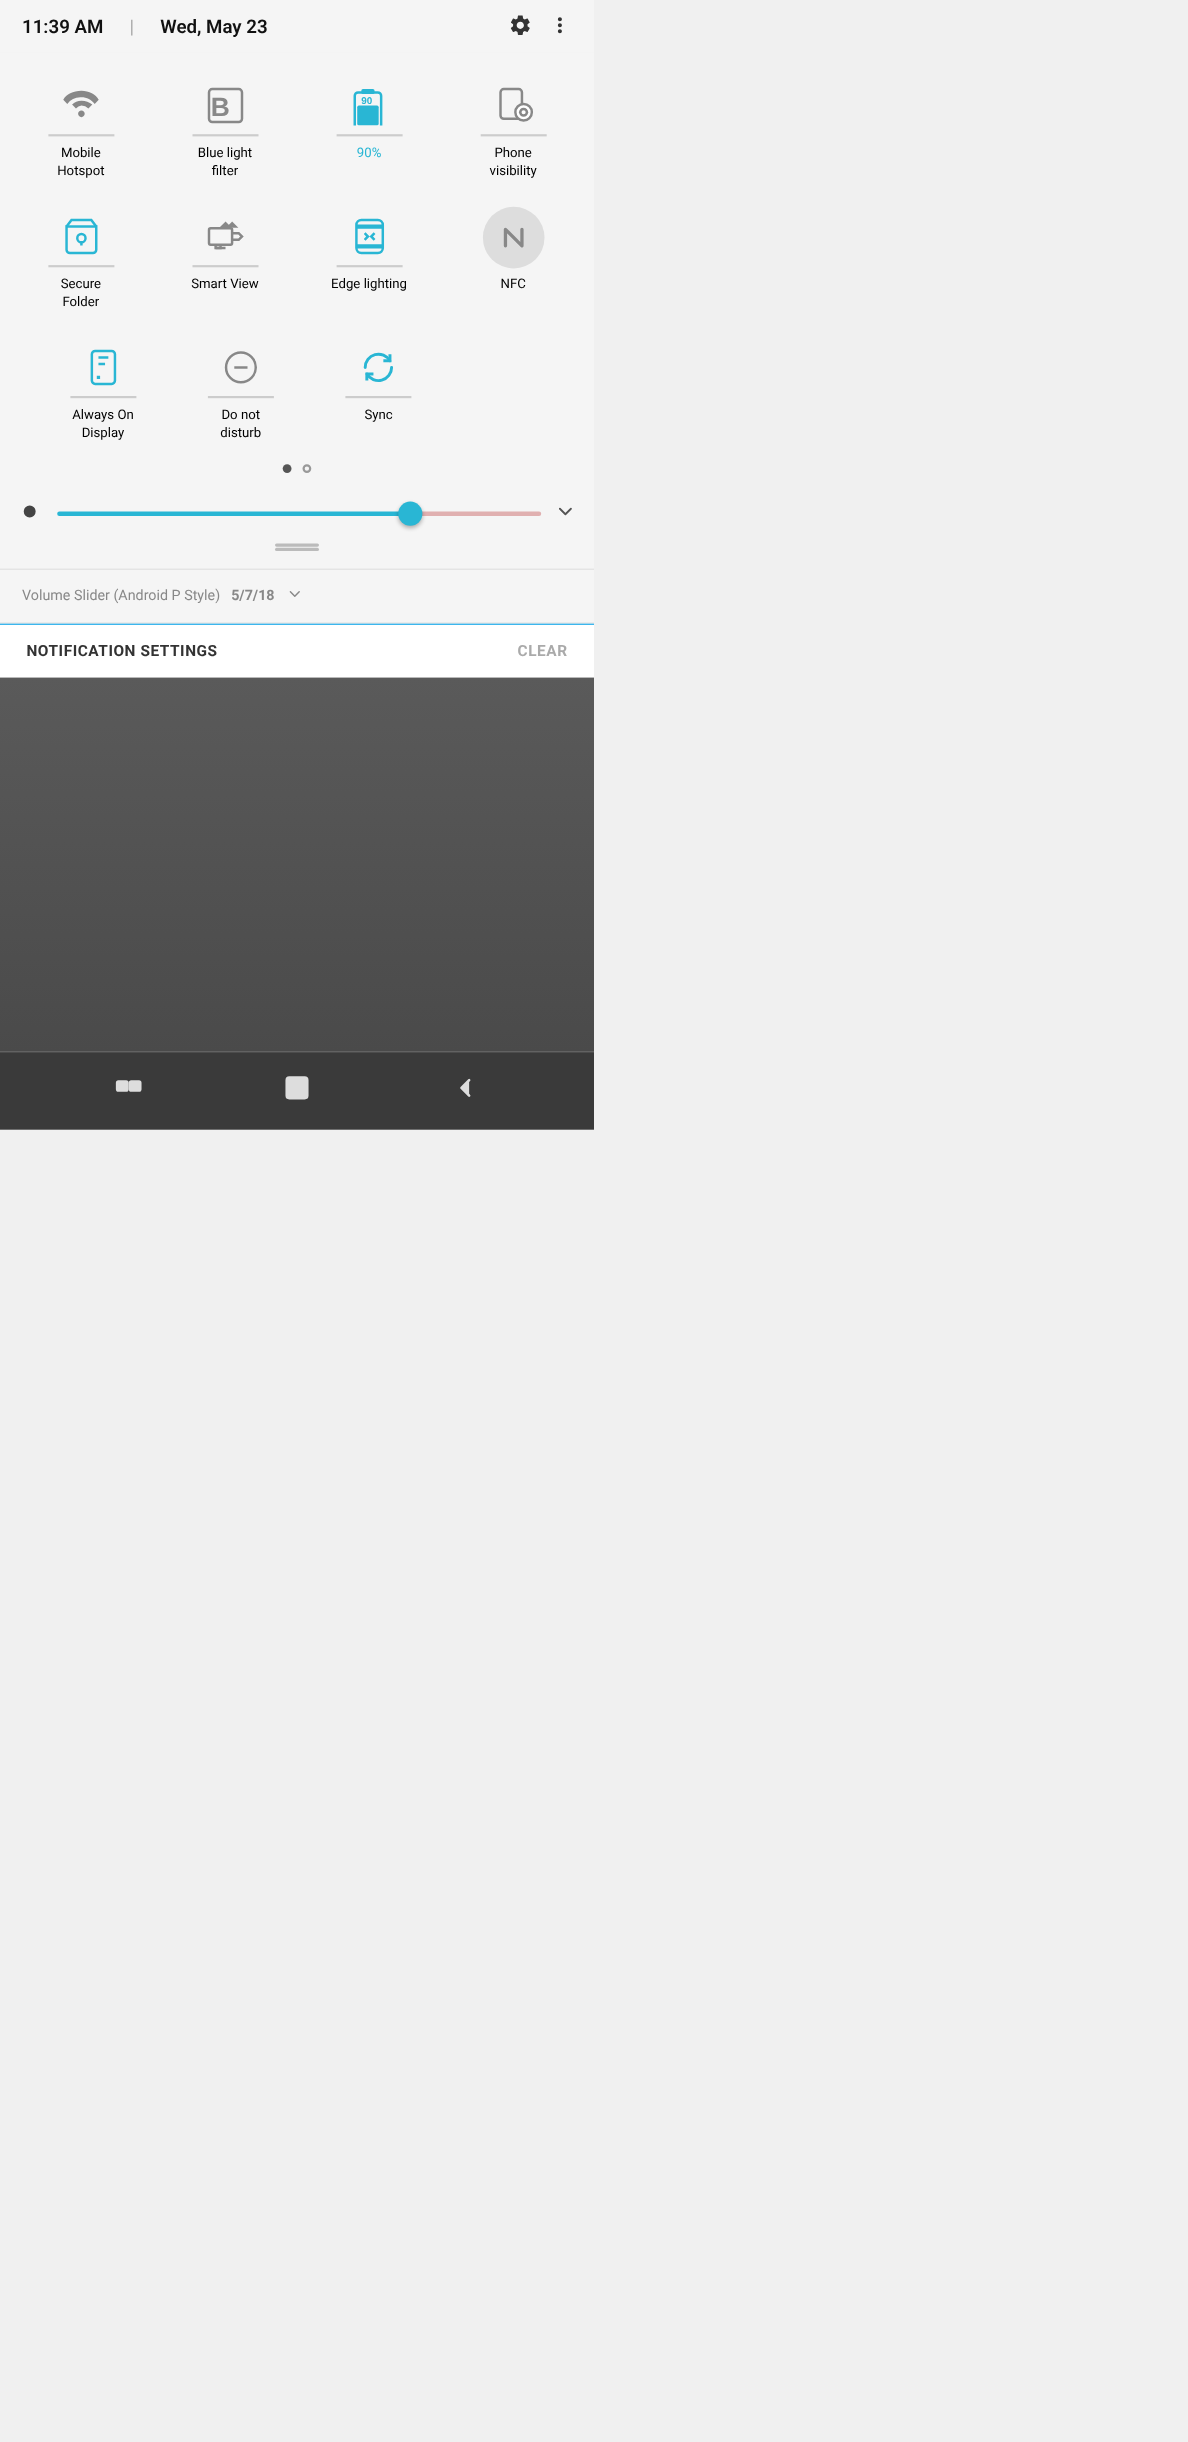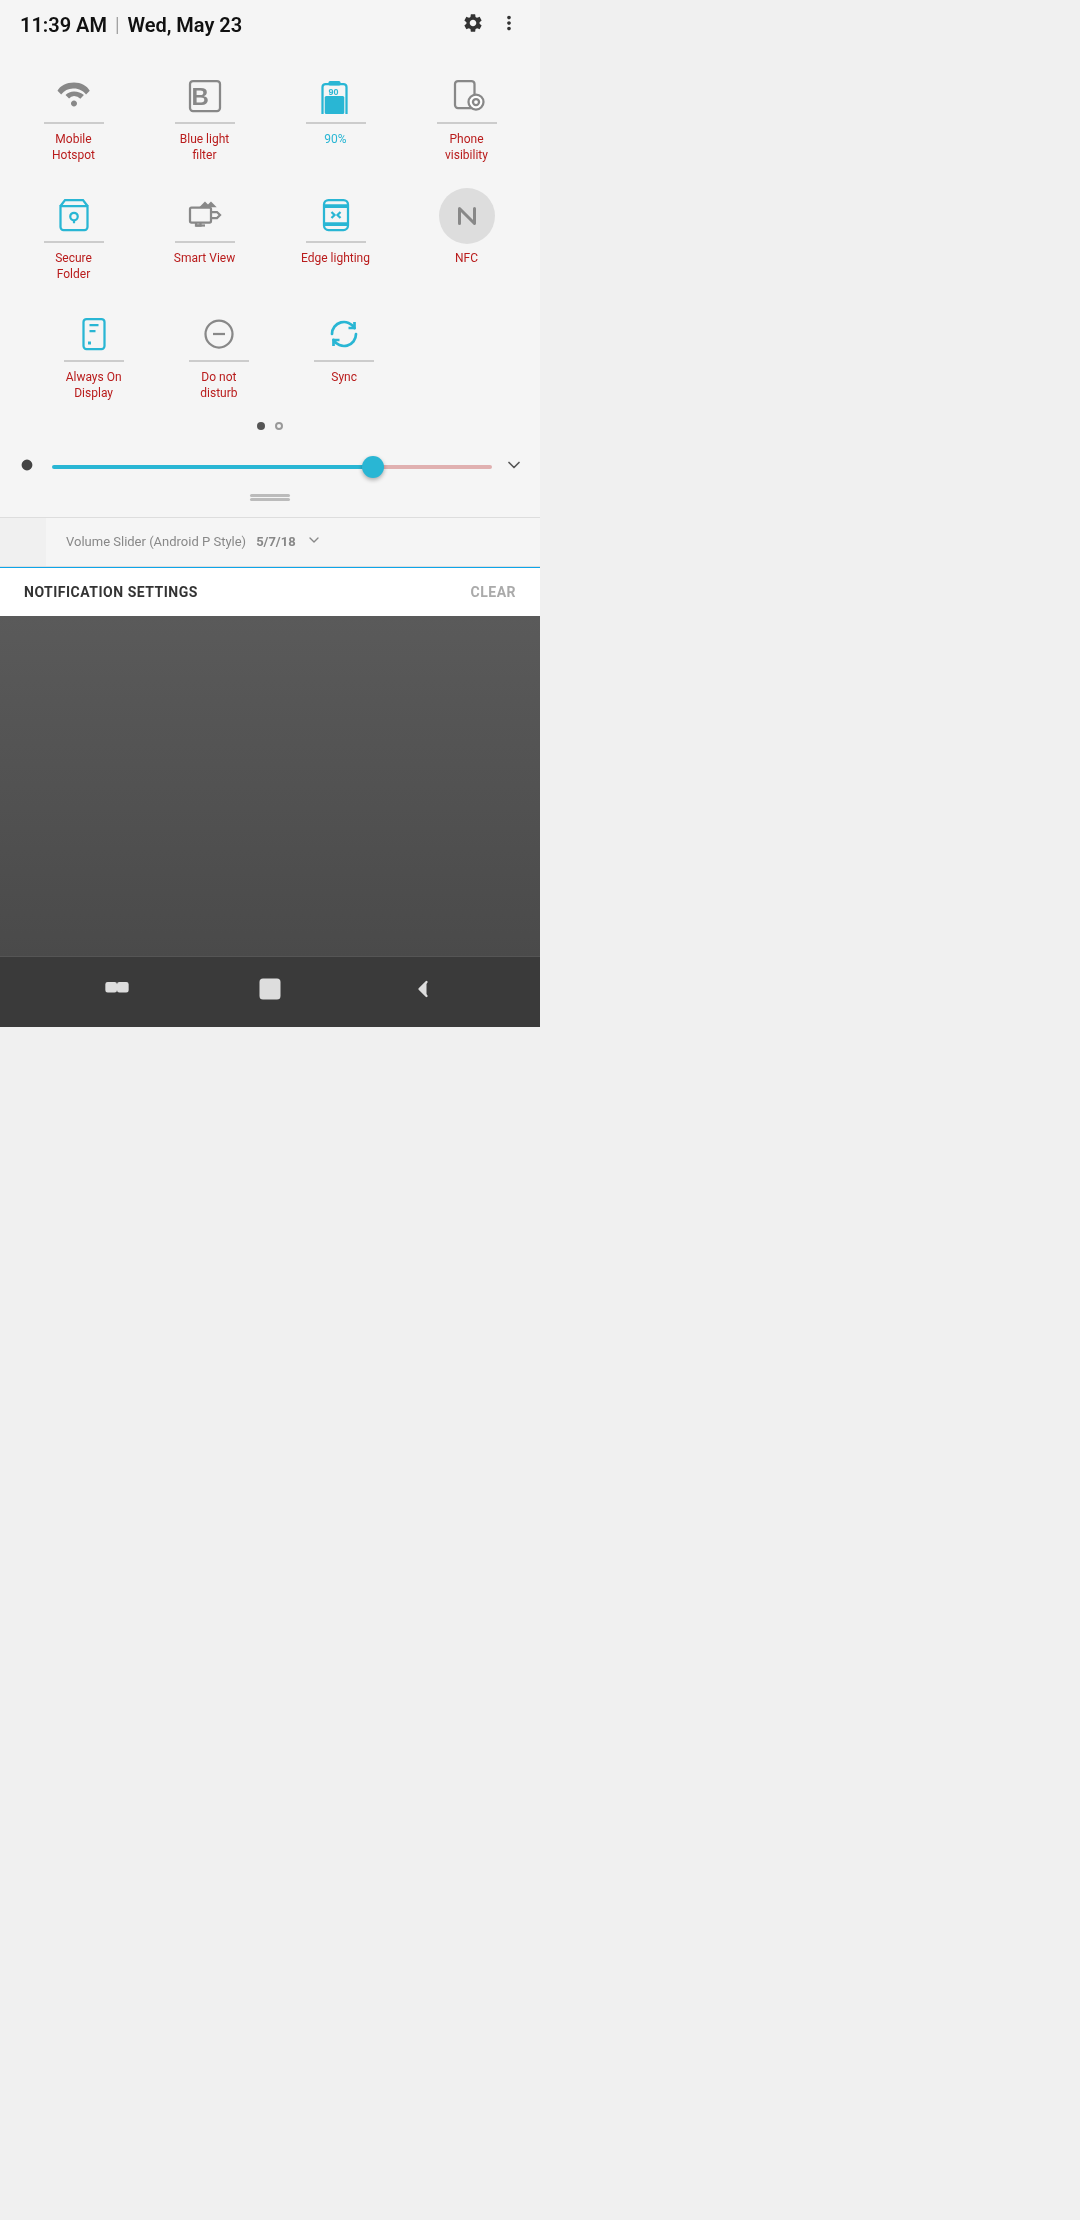--- a/index.html
+++ b/index.html
@@ -16,22 +16,22 @@
     .status-bar {
       display: flex;
       align-items: center;
       justify-content: space-between;
       padding: 12px 20px 10px;
       background: #f5f5f5;
     }
     .status-left {
       display: flex;
       align-items: center;
-      gap: 8px;
-      font-size: 20px;
+      gap: 24px;
+      font-size: 17px;
       font-weight: 600;
       color: #111;
     }
     .status-divider {
       color: #888;
       font-weight: 300;
     }
     .status-right {
       display: flex;
       align-items: center;
@@ -74,21 +74,21 @@
       margin-bottom: 8px;
     }
 
     .qs-icon-wrap svg {
       width: 36px;
       height: 36px;
     }
 
     .qs-label {
       font-size: 12px;
-      color: #b91c1c;
+      color: #000000;
       text-align: center;
       line-height: 1.3;
     }
 
     
     .nfc-circle {
       width: 56px;
       height: 56px;
       border-radius: 50%;
       background: #ddd;
@@ -186,21 +186,20 @@
       margin: 0 0;
     }
 
     
     .volume-row {
       display: flex;
       align-items: center;
       padding: 14px 20px;
       background: #f5f5f5;
       gap: 10px;
-      margin-left: 46px;
     }
     .volume-label {
       font-size: 13px;
       color: #888;
     }
     .volume-date {
       font-size: 13px;
       color: #888;
       font-weight: bold;
     }

